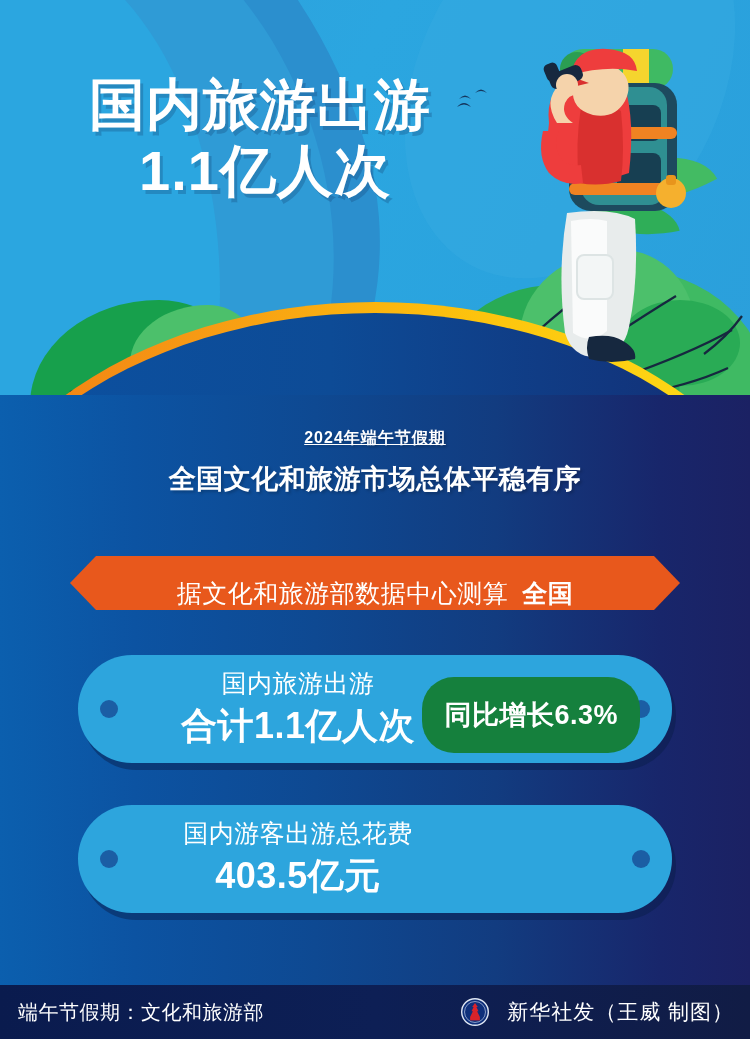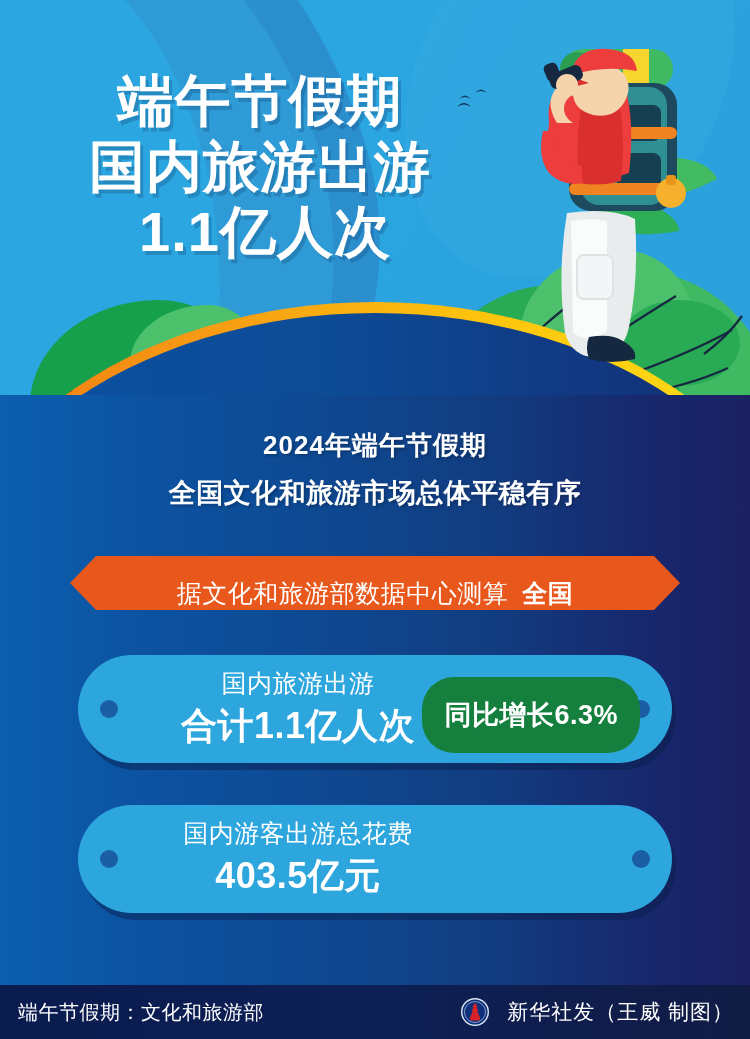--- a/index.html
+++ b/index.html
@@ -91,21 +91,21 @@
   .body-bg {
     position:absolute; left:0; top:395px; width:750px; height:590px;
     background:linear-gradient(90deg,#0b5fae 0%,#0c53a2 18%,#0e4992 42%,#123c80 66%,#18266b 88%,#1b2163 100%);
   }
 
   .subtitle {
     position:absolute; left:0; top:428px; width:750px; z-index:7;
     text-align:center; color:#fff; font-weight:bold;
     text-shadow:2px 2px 3px rgba(0,0,0,.22);
   }
-  .subtitle .s1 { font-size:26px; letter-spacing:1px; }
+  .subtitle .s1 { font-size:16px; letter-spacing:1px;text-decoration:underline; }
   .subtitle .s2 { font-size:27px; letter-spacing:.5px; margin-top:12px;font-family:Liberation Mono, monospace; }
   .ribbon2 {
     position:absolute; left:70px; top:556px; width:610px; height:54px; z-index:7;
     background:#e8581c;
     clip-path:polygon(26px 0, 584px 0, 610px 27px, 584px 54px, 26px 54px, 0 27px);
     display:flex; align-items:flex-end; justify-content:center;
   }
   .ribbon2 .rtxt { color:#fff; font-size:25px; font-weight:500; letter-spacing:.5px; }
   .ribbon2 .rtxt b { font-weight:bold; margin-left:14px; }
 
@@ -236,21 +236,20 @@
     <rect x="64" y="34" width="34" height="16" rx="6" fill="#16283f" transform="rotate(-22 81 42)"></rect>
     <rect x="60" y="28" width="14" height="18" rx="5" fill="#16283f" transform="rotate(-22 67 37)"></rect>
 
     <circle cx="82" cy="50" r="11" fill="#f5d3ab"></circle>
   </svg>
 
   <div class="arc"></div>
   <div class="arc-inner"></div>
 
   <div class="headline">
-    <div class="l1">端午节假期</div>
     <div class="l2">国内旅游出游</div>
     <div class="l3">1.1亿人次</div>
   </div>
 
   <div class="body-bg"></div>
 
   <div class="subtitle">
     <div class="s1">2024年端午节假期</div>
     <div class="s2">全国文化和旅游市场总体平稳有序</div>
   </div>

